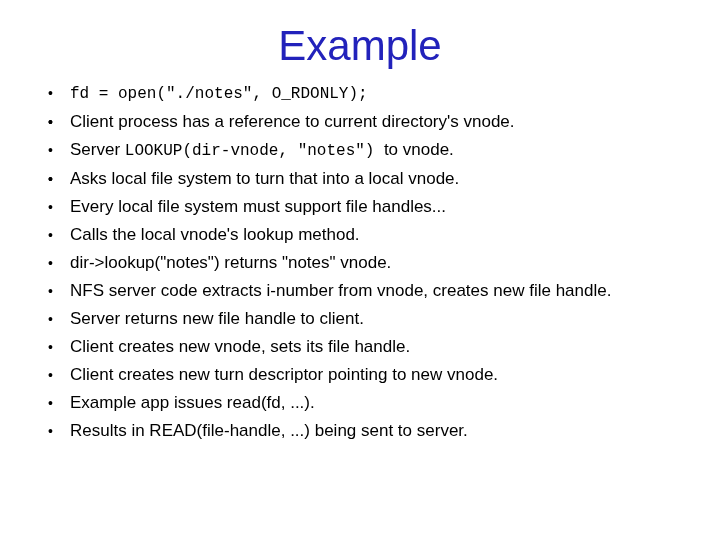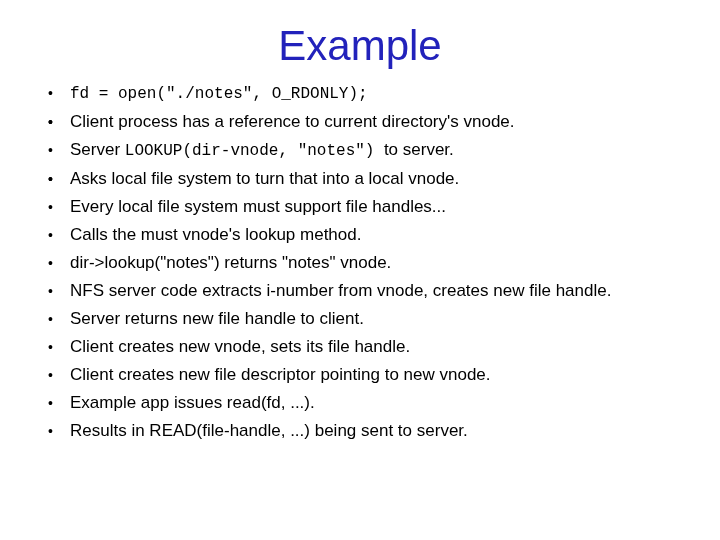--- a/index.html
+++ b/index.html
@@ -55,26 +55,26 @@
 </style>
 </head>
 <body>
 
 <div class="slide">
   <h1 class="title" style="color: rgb(34, 34, 187);">Example</h1>
   <ul class="bullets">
       <li><span class="bullet-mark">•</span><span class="seg seg-code">fd = open("./notes", O_RDONLY);</span></li>
       <li><span class="bullet-mark">•</span></li>
       <li><span class="bullet-mark">•</span><span class="seg seg-text">Client process has a reference to current directory's vnode.</span></li>
-      <li><span class="bullet-mark">•</span><span class="seg seg-text">Server </span><span class="seg seg-code">LOOKUP(dir-vnode, "notes")</span><span class="seg seg-text">  to server.</span></li>
+      <li><span class="bullet-mark">•</span><span class="seg seg-text">Server </span><span class="seg seg-code">LOOKUP(dir-vnode, "notes")</span><span class="seg seg-text">  to vnode.</span></li>
       <li><span class="bullet-mark">•</span></li>
       <li><span class="bullet-mark">•</span><span class="seg seg-text">Asks local file system to turn that into a local vnode.</span></li>
       <li><span class="bullet-mark">•</span><span class="seg seg-text">Every local file system must support file handles...</span></li>
-      <li><span class="bullet-mark">•</span><span class="seg seg-text">Calls the must vnode's lookup method.</span></li>
+      <li><span class="bullet-mark">•</span><span class="seg seg-text">Calls the local vnode's lookup method.</span></li>
       <li><span class="bullet-mark">•</span><span class="seg seg-text">dir-&gt;lookup("notes") returns "notes" vnode.</span></li>
       <li><span class="bullet-mark">•</span><span class="seg seg-text">NFS server code extracts i-number from vnode, creates new file handle.</span></li>
       <li><span class="bullet-mark">•</span><span class="seg seg-text">Server returns new file handle to client.</span></li>
       <li><span class="bullet-mark">•</span><span class="seg seg-text">Client creates new vnode, sets its file handle.</span></li>
-      <li><span class="bullet-mark">•</span><span class="seg seg-text">Client creates new file descriptor pointing to new vnode.</span></li>
+      <li><span class="bullet-mark">•</span><span class="seg seg-text">Client creates new turn descriptor pointing to new vnode.</span></li>
       <li><span class="bullet-mark">•</span><span class="seg seg-text">Example app issues read(fd, ...).</span></li>
       <li><span class="bullet-mark">•</span><span class="seg seg-text">Results in READ(file-handle, ...) being sent to server.</span></li>
     </ul>
 </div>
 
 </body></html>

